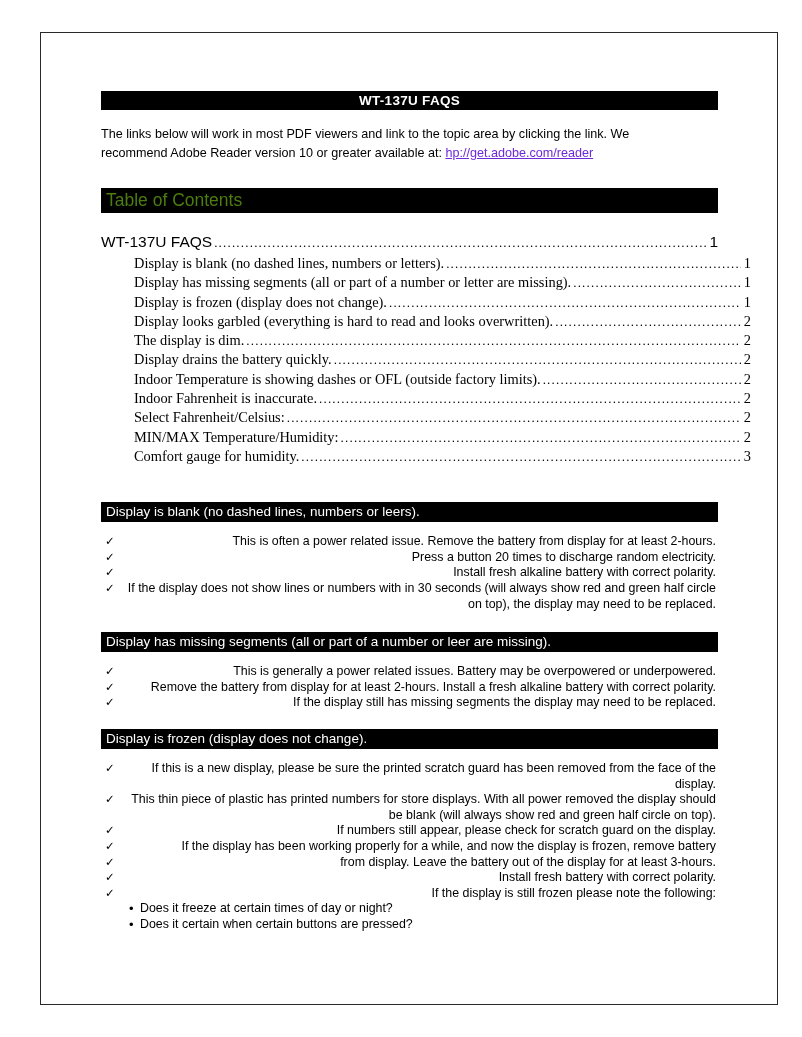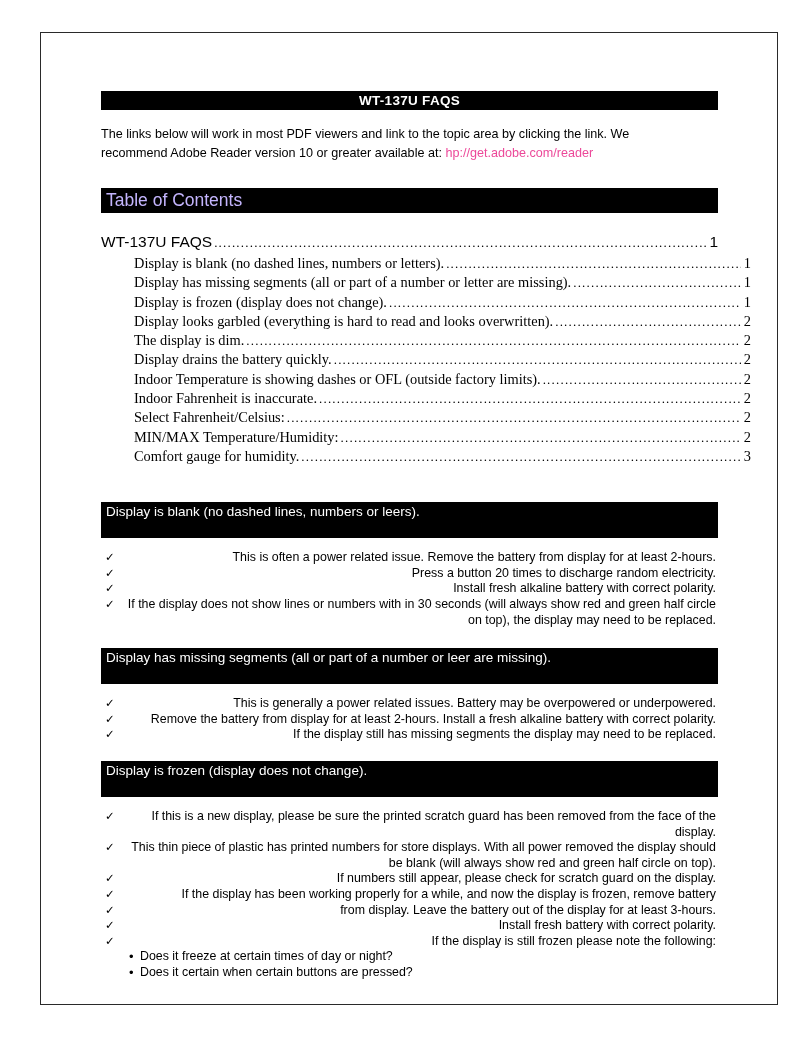--- a/index.html
+++ b/index.html
@@ -43,49 +43,50 @@
     height: 19px;
     line-height: 19px;
     text-align: center;
     font-size: 13.5px;
     font-weight: bold;
     letter-spacing: 0.3px;
   }
 
   .toc-bar {
     background: #000000;
-    color: #c4b5fd;
+    color: #4d7c0f;
     height: 25px;
     line-height: 25px;
     font-size: 17.5px;
     font-weight: normal;
     padding-left: 5px;
     box-sizing: border-box;
   }
 
   .section-bar {
     background: #000000;
     color: #ffffff;
-    height: 36px;
+    height: 20px;
     line-height: 20px;
     font-size: 13.5px;
     font-weight: normal;
     padding-left: 5px;
     box-sizing: border-box;
   }
 
   
   .intro {
     font-size: 12.6px;
     line-height: 18.5px;
     margin-top: 15px;
   }
   .intro .link {
-    color: #ec4899;
+    color: #6d28d9;
     white-space: nowrap;
+    text-decoration: underline;
   }
 
   
   .toc-wrap { margin-top: 26px; }
 
   .toc-row {
     display: flex;
     align-items: baseline;
     width: 100%;
   }

